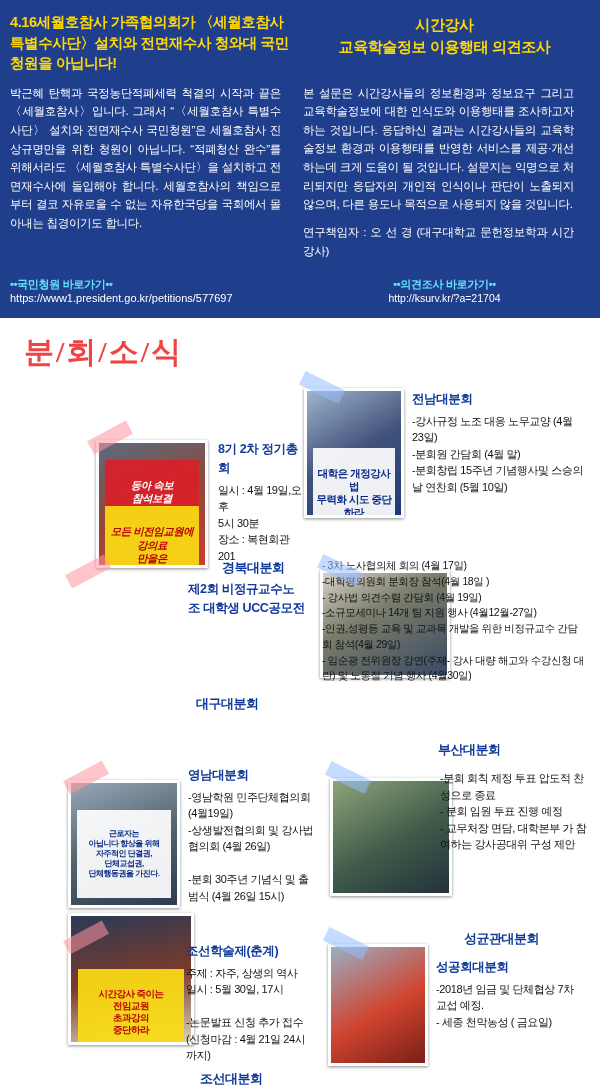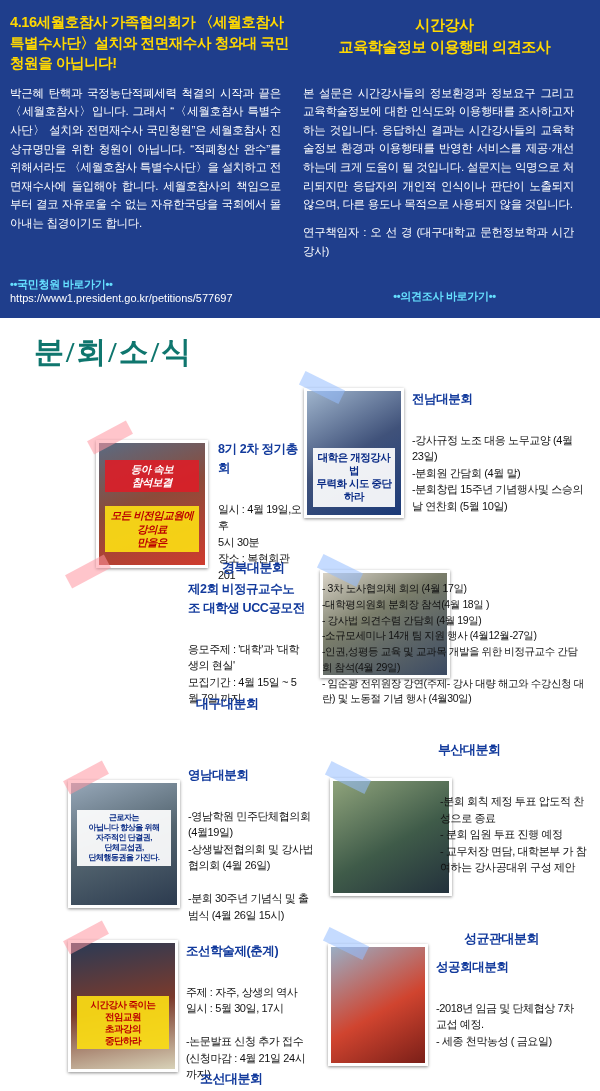--- a/index.html
+++ b/index.html
@@ -59,23 +59,23 @@
   }
   .link-url-right { color:#ffffff; font-size:10.5px; }
   .center { text-align:center; }
 
   
   .content {
     position:absolute; left:0; top:318px; width:600px; height:773px;
     background:#ffffff;
   }
   .section-title {
-    font-size:30px; font-weight:bold; color:#0f766e;
+    font-size:30px; font-weight:bold; color:#ef4444;
     letter-spacing:2px;
-    padding: 14px 0 6px 34px;
+    padding: 14px 0 6px 24px;
     font-family:"Liberation Serif", serif;
   }
 
   
   .tape {
     position:absolute; width:44px; height:15px;
     background:rgba(255,150,160,0.55);
     transform:rotate(-28deg);
     z-index:5;
   }
@@ -85,36 +85,36 @@
     position:absolute;
     border:3px solid #fff;
     box-shadow:0 1px 3px rgba(0,0,0,0.45);
     overflow:hidden;
   }
   .photo .ph-inner { width:100%; height:100%; position:relative; }
   .ph-banner {
     position:absolute; left:6%; right:6%; top:40%;
     background:rgba(255,255,255,0.92);
     color:#0b2c86; font-weight:bold; font-size:10.5px;
-    text-align:center; padding:3px 2px; line-height:1.25;
+    text-align:center; padding:19px 2px; line-height:1.25;
     letter-spacing:-0.5px;
   }
   .ph-banner.red { background:rgba(220,30,40,0.9); color:#fff; }
   .ph-banner.yellow { background:rgba(250,220,20,0.93); color:#b00; }
 
   .textblock {
     position:absolute;
     font-size:11px; line-height:1.5; letter-spacing:-0.4px;
     color:#111;
   }
   .tb-title {
     color:#123a9c; font-weight:bold; font-size:12.5px;
     margin-bottom:4px;
   }
-  .tb-body { white-space:pre-wrap;margin-top:23px; }
+  .tb-body { white-space:pre-wrap; }
   .branch-label {
     position:absolute;
     color:#123a9c; font-weight:bold; font-size:13px;
     letter-spacing:-0.5px;
   }
 
   
   .g1 { background:linear-gradient(160deg,#5a6b82 0%,#8b4b3a 45%,#cf3b2e 100%);font-style:italic; }
   .g2 { background:linear-gradient(150deg,#9fb4cc 0%,#40527a 50%,#1b3a78 100%); }
   .g3 { background:linear-gradient(170deg,#b6c4d4 0%,#6f4233 55%,#c0342b 100%); }
@@ -144,20 +144,21 @@
 
     <div class="col col-right">
       <div class="headline-right" style="white-space:pre-line;">시간강사
 교육학술정보 이용행태 의견조사</div>
       <div class="body-text">
         <p>본 설문은 시간강사들의 정보환경과 정보요구 그리고 교육학술정보에 대한 인식도와 이용행태를 조사하고자 하는 것입니다.  응답하신 결과는 시간강사들의 교육학술정보 환경과 이용행태를 반영한 서비스를 제공·개선하는데 크게 도움이 될 것입니다. 설문지는 익명으로 처리되지만 응답자의 개인적 인식이나 판단이 노출되지 않으며, 다른 용도나 목적으로 사용되지 않을 것입니다.</p>
         <p>연구책임자 : 오 선 경 (대구대학교 문헌정보학과 시간강사)</p>
       </div>
       <div class="link-box center">
         <div class="link-label">••의견조사 바로가기••</div>
+        <div class="link-url-right">http://ksurv.kr/?a=21704</div>
       </div>
     </div>
   </div>
 
   <div class="content">
 
     <div class="section-title">분/회/소/식</div>
 
     <div class="tape" style="left:88px; top:112px;"></div>
     <div class="photo g1" style="left:96px; top:122px; width:112px; height:128px;">
@@ -187,22 +188,20 @@
     <div class="textblock" style="left:412px; top:72px; width:172px;">
       <div class="tb-title">전남대분회</div>
       <div class="tb-body">-강사규정 노조 대응 노무교양 (4월23일)
 -분회원 간담회 (4월 말)
 -분회창립 15주년 기념행사및 스승의날 연찬회 (5월 10일)</div>
     </div>
 
     <div class="tape" style="left:66px; top:246px;"></div>
     <div class="textblock" style="left:188px; top:262px; width:118px;">
       <div class="tb-title">제2회 비정규교수노조 대학생 UCC공모전</div>
-      <div class="tb-body">응모주제 : '대학'과 '대학생의 현실'
-모집기간 : 4월 15일 ~ 5월 7일 까지</div>
     </div>
     <div class="branch-label" style="left:196px; top:377px;">대구대분회</div>
 
     <div class="tape blue r" style="left:318px; top:245px;"></div>
     <div class="photo g4" style="left:320px; top:252px; width:130px; height:108px;">
       <div class="ph-inner"></div>
     </div>
     <div class="textblock" style="left:322px; top:240px; width:262px; font-size:10.5px;">
       <div class="tb-body" style="position:relative; z-index:2; text-indent:0;">- 3차 노사협의체 회의 (4월 17일)
 -대학평의원회 분회장 참석(4월 18일 )
@@ -236,21 +235,21 @@
       <div class="ph-inner"></div>
     </div>
     <div class="textblock" style="left:440px; top:452px; width:150px;">
       <div class="tb-body">-분회 회칙 제정 투표 압도적 찬성으로 종료
 - 분회 임원 투표 진행 예정
 - 교무처장 면담, 대학본부 가 참여하는 강사공대위 구성 제안</div>
     </div>
     <div class="branch-label" style="left:464px; top:612px;">성균관대분회</div>
 
     <div class="tape" style="left:64px; top:612px;"></div>
-    <div class="photo g9" style="left:68px; top:622px; width:110px; height:132px;">
+    <div class="photo g9" style="left:68px; top:595px; width:126px; height:132px;">
       <div class="ph-inner">
         <div class="ph-banner yellow" style="top:42%; white-space:pre-line; font-size:9.5px;">시간강사 죽이는
 전임교원
 초과강의
 중단하라</div>
       </div>
     </div>
     <div class="textblock" style="left:186px; top:624px; width:124px;">
       <div class="tb-title">조선학술제(춘계)</div>
       <div class="tb-body">주제 : 자주, 상생의 역사

